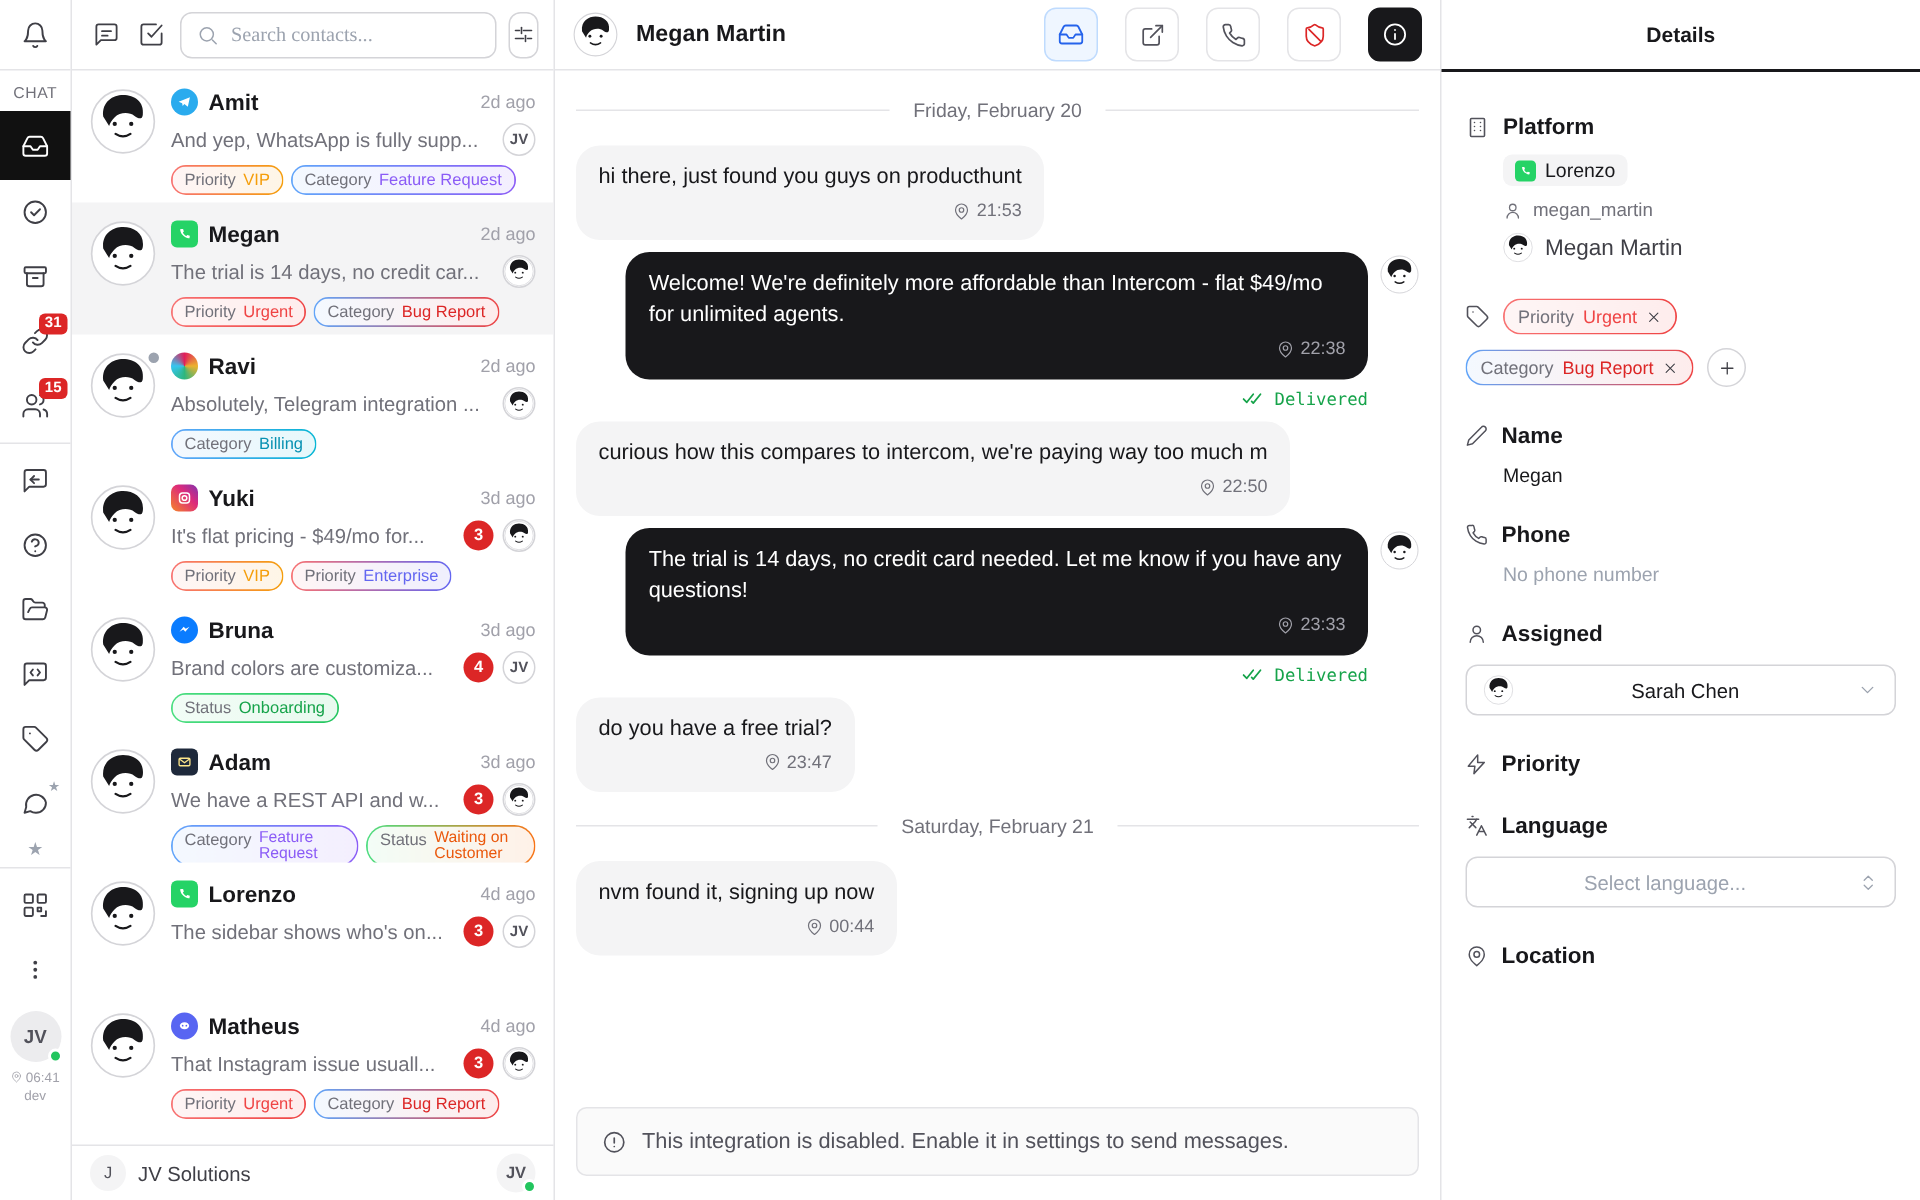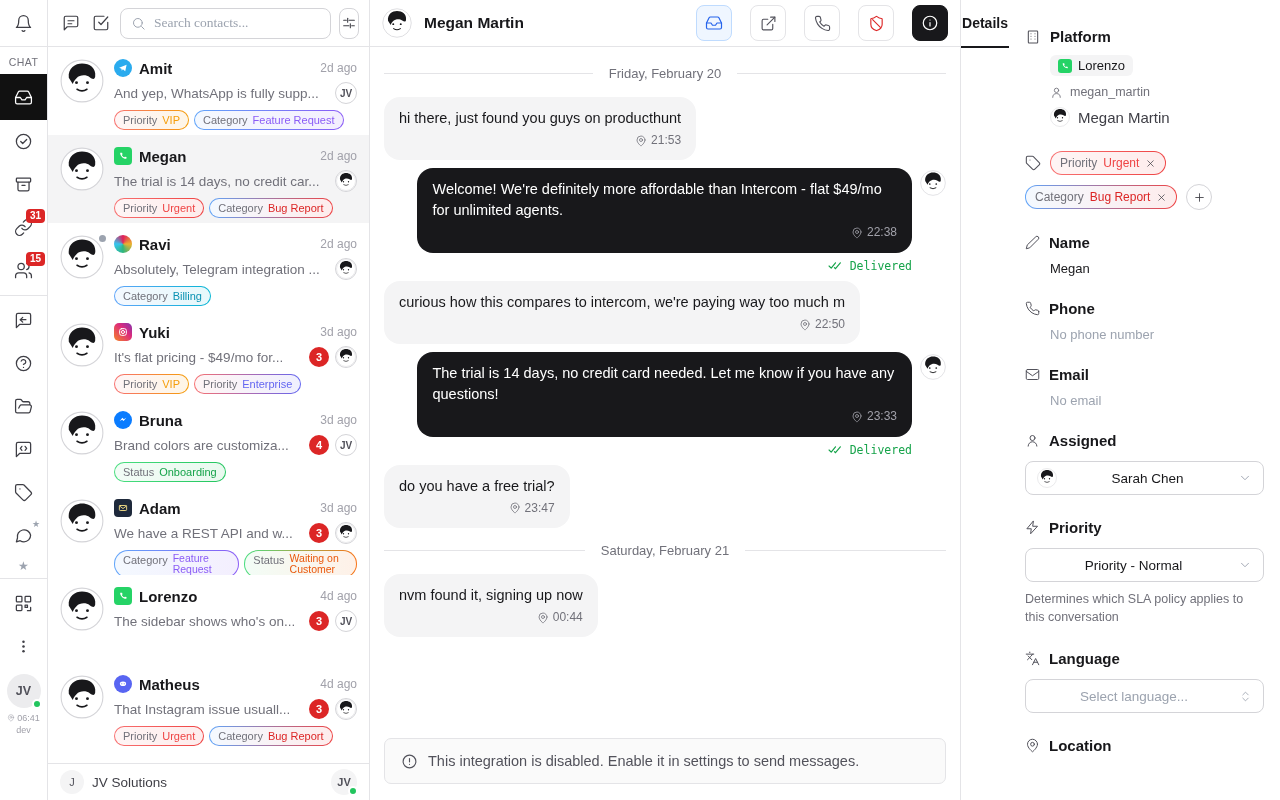--- a/index.html
+++ b/index.html
@@ -93,21 +93,21 @@
   .bubble{max-width:88%;width:fit-content;border-radius:16px;padding:11px 15px;font-size:14.5px;line-height:1.45}
   .bubble.in{background:#f4f4f5;color:#18181b}
   .bubble.out{background:#18181b;color:#fff}
   .meta{display:flex;align-items:center;justify-content:flex-end;gap:4px;font-size:12px;color:#71717a;margin-top:3px}
   .bubble.out .meta{color:#a1a1aa}
   .msg-avatar{width:26px;height:26px;flex:0 0 26px;margin-top:2px}
   .status-line{display:flex;justify-content:flex-end;align-items:center;gap:7px;margin:6px 34px 0 0;color:var(--delivered,#16a34a);font-family:"DejaVu Sans Mono",monospace;font-size:11.5px}
   .banner{margin:10px 0 16px 0;height:46px;flex:0 0 46px;border:1px solid #e4e4e7;background:#fafafa;border-radius:7px;display:flex;align-items:center;gap:10px;padding:0 16px;color:#52525b;font-size:14.5px;margin-top:auto}
 
   
-  .details{width:320px;flex:0 0 320px;border-left:1px solid #e4e4e7;display:flex;}
+  .details{width:320px;flex:0 0 320px;border-left:1px solid #e4e4e7;display:flex;flex-direction:column}
   .dt-head{height:48px;flex:0 0 48px;display:flex;align-items:center;justify-content:center;font-size:14px;font-weight:600;border-bottom:2px solid #18181b}
   .dt-body{flex:1;overflow:hidden;padding:28px 16px 0 16px}
   .sec{margin-bottom:24px}
   .sec-title{display:flex;align-items:center;gap:9px;font-size:15px;font-weight:600;color:#18181b}
   .sec-title .ic{color:#52525b}
   .sec-content{margin-left:25px;margin-top:10px}
   .chip{display:inline-flex;align-items:center;gap:6px;background:#f4f4f5;border-radius:6px;padding:3px 8px;font-size:13px;color:#18181b}
   .muted-row{display:flex;align-items:center;gap:7px;color:#71717a;font-size:12.5px;margin-top:9px}
   .person-row{display:flex;align-items:center;gap:8px;color:#3f3f46;font-size:15px;margin-top:8px}
   .p-avatar{width:20px;height:20px}
@@ -891,30 +891,20 @@
       <div class="sec">
         <div class="sec-title">
           <svg class="ic" width="15" height="15" viewBox="0 0 24 24">
               <path d="M22 16.92v3a2 2 0 0 1-2.18 2 19.79 19.79 0 0 1-8.63-3.07 19.5 19.5 0 0 1-6-6A19.79 19.79 0 0 1 2.12 4.18 2 2 0 0 1 4.11 2h3a2 2 0 0 1 2 1.72c.13.96.36 1.9.7 2.81a2 2 0 0 1-.45 2.11L8.09 9.91a16 16 0 0 0 6 6l1.27-1.27a2 2 0 0 1 2.11-.45c.91.34 1.85.57 2.81.7A2 2 0 0 1 22 16.92z"></path>
             </svg>
           <span>Phone</span>
         </div>
         <div class="sec-content field-muted">No phone number</div>
       </div>
 
-      <div class="sec">
-        <div class="sec-title">
-          <svg class="ic" width="15" height="15" viewBox="0 0 24 24">
-              <rect x="2" y="4" width="20" height="16" rx="2"></rect>
-              <path d="m22 7-10 7L2 7"></path>
-            </svg>
-          <span>Email</span>
-        </div>
-        <div class="sec-content field-muted">No email</div>
-      </div>
 
       <div class="sec">
         <div class="sec-title">
           <svg class="ic" width="15" height="15" viewBox="0 0 24 24">
               <circle cx="12" cy="8" r="4"></circle>
               <path d="M5 21a7 7 0 0 1 14 0"></path>
             </svg>
           <span>Assigned</span>
         </div>
         <div class="sec-content" style="margin-left:0;margin-top:12px">
@@ -936,29 +926,20 @@
         </div>
       </div>
 
       <div class="sec">
         <div class="sec-title">
           <svg class="ic" width="15" height="15" viewBox="0 0 24 24">
               <path d="M13 2 3 14h7l-1 8 11-12h-7z"></path>
             </svg>
           <span>Priority</span>
         </div>
-        <div class="sec-content" style="margin-left:0;margin-top:12px">
-          <button class="select">
-            <span class="grow">Priority - Normal</span>
-            <svg class="ic" width="14" height="14" viewBox="0 0 24 24">
-                <path d="m6 9 6 6 6-6"></path>
-              </svg>
-          </button>
-          <div class="help-text">Determines which SLA policy applies to this conversation</div>
-        </div>
       </div>
 
       <div class="sec">
         <div class="sec-title">
           <svg class="ic" width="15" height="15" viewBox="0 0 24 24">
               <path d="m5 8 6 6"></path>
               <path d="m4 14 6-6 2-3"></path>
               <path d="M2 5h12"></path>
               <path d="M7 2h1"></path>
               <path d="m22 22-5-10-5 10"></path>

